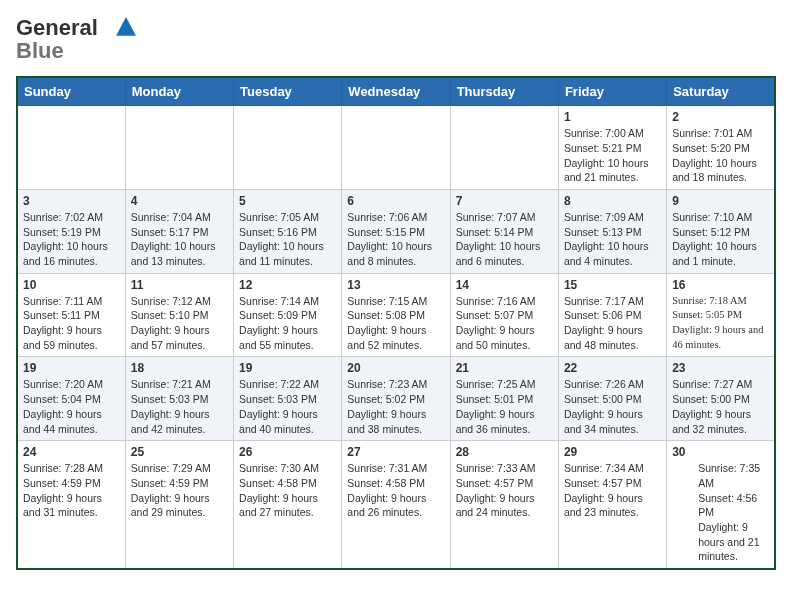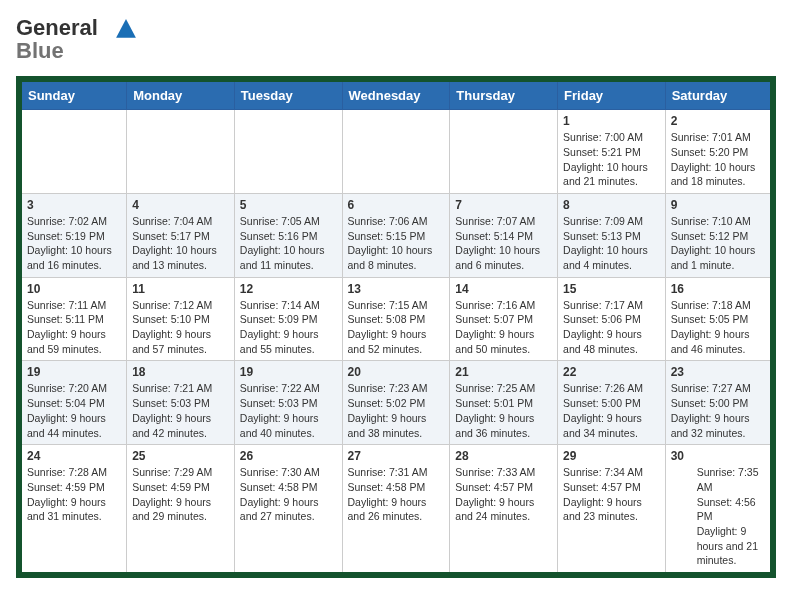--- a/index.html
+++ b/index.html
@@ -28,21 +28,21 @@
       font-weight: bold;
       color: #333;
     }
     .location {
       font-size: 16px;
       color: #555;
     }
     .calendar {
       width: 100%;
       border-collapse: collapse;
-      border: 6px solid #14532d;
+      border: 2px solid #14532d;
     }
     .calendar th {
       background-color: #2b6cb0;
       color: #fff;
       font-size: 13px;
       font-weight: bold;
       text-align: left;
       padding: 6px 6px;
       border: 1px solid #2a5fa0;
     }
@@ -76,21 +76,21 @@
     .empty-cell {
       background: #fff !important;
     }
   </style>
 </head>
 <body>
 
 <div class="header">
   <div class="logo">
     <div>
-      <div style="display:flex;align-items:flex-end;line-height:1.1;gap:16px;">
+      <div style="display:flex;align-items:flex-start;line-height:1.1;gap:16px;">
         <span style="font-size:22px;font-weight:bold;color:#333;">General</span>
         <svg viewBox="0 0 20 20" width="22" height="22" style="margin:0 1px;">
           <polygon points="10,1 19,18 1,18" fill="#1a6eb5"></polygon>
         </svg>
       </div>
       <div style="font-size:22px;font-weight:bold;color:#737373;margin-top:-2px;">Blue</div>
     </div>
   </div>
   <div class="title-block">
     <div class="month-title"></div>
@@ -206,21 +206,21 @@
 Daylight: 9 hours and 50 minutes.</div>
         </td>
         <td>
           <span class="day-num">15</span>
           <div class="day-info" style="white-space: pre-line;">Sunrise: 7:17 AM
 Sunset: 5:06 PM
 Daylight: 9 hours and 48 minutes.</div>
         </td>
         <td>
           <span class="day-num">16</span>
-          <div class="day-info" style="white-space: pre-line;">Sunrise: 7:18 AM
+          <div class="day-info" style="white-space: pre-line; font-family: Liberation Serif, serif;">Sunrise: 7:18 AM
 Sunset: 5:05 PM
 Daylight: 9 hours and 46 minutes.</div>
         </td>
       </tr>
       <tr>
         <td>
           <span class="day-num">19</span>
           <div class="day-info" style="white-space: pre-line;">Sunrise: 7:20 AM
 Sunset: 5:04 PM
 Daylight: 9 hours and 44 minutes.</div>

